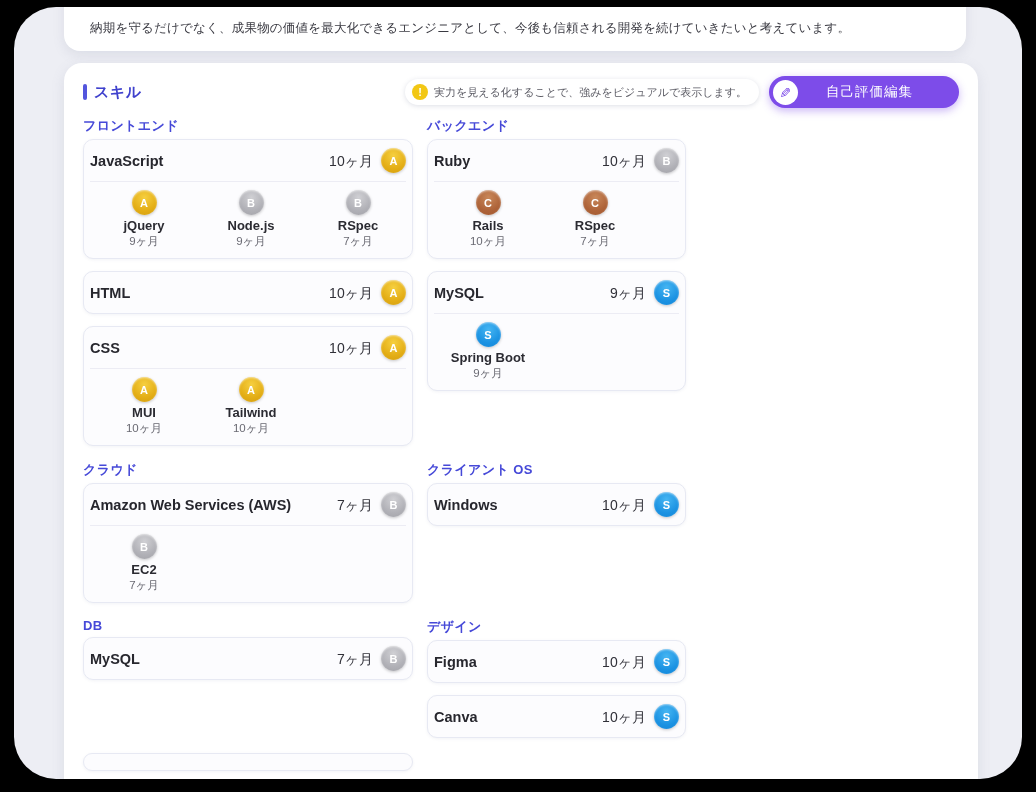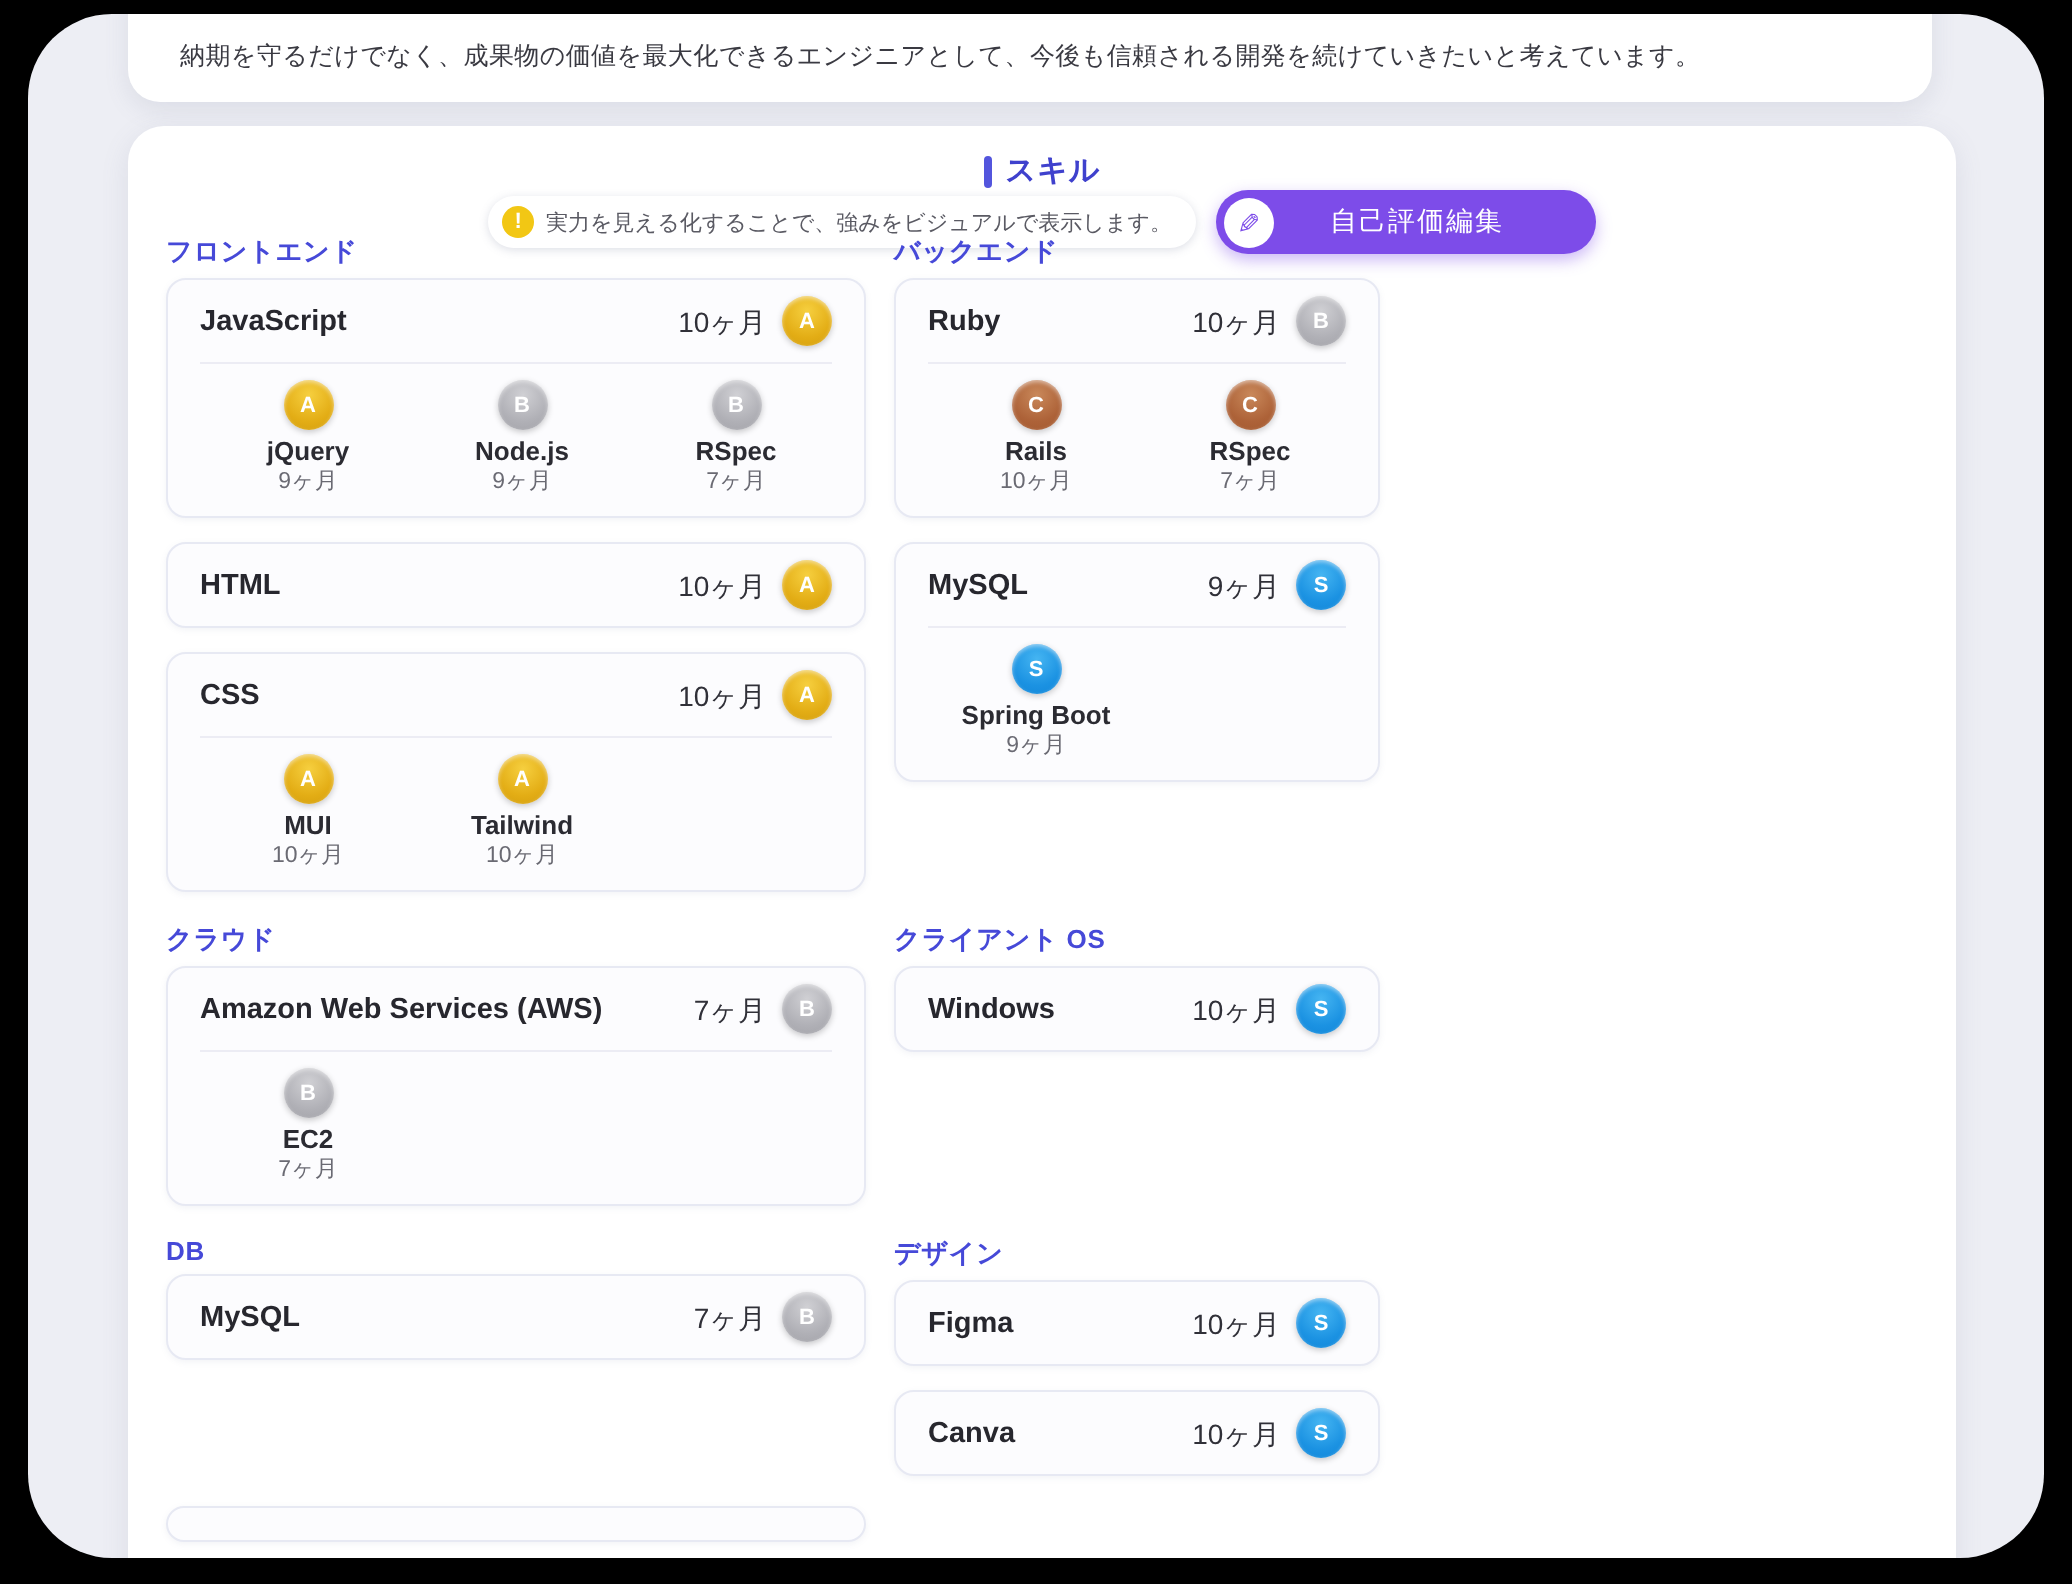--- a/index.html
+++ b/index.html
@@ -21,21 +21,21 @@
     display:flex; align-items:center; padding:22px 26px 0 26px;
   }
   .note-card p { font-size:12.5px; color:#3a3a42; letter-spacing:.2px; }
   
   .main-card {
     position:absolute; left:50px; right:44px; top:56px; bottom:-30px;
     background:#fff; border-radius:18px;
     box-shadow:0 4px 14px rgba(110,120,150,.14);
     padding:13px 19px 20px 19px;
   }
-  .panel-header { display:flex; align-items:center; justify-content:space-between; height:32px;flex-direction:column; }
+  .panel-header { display:flex; align-items:center; justify-content:space-between; height:32px; }
   .panel-title { display:flex; align-items:center; gap:7px; }
   .panel-title .bar { width:4px; height:16px; background:#5355dd; border-radius:2px; }
   .panel-title .txt { font-size:15px; font-weight:bold; color:#3f41cd; letter-spacing:.5px; }
   .header-right { display:flex; align-items:center; gap:10px; }
   .notice-pill {
     background:#fff; border-radius:999px; box-shadow:0 1px 5px rgba(100,110,140,.22);
     display:flex; align-items:center; gap:6px; padding:5px 12px 5px 7px;
   }
   .notice-pill .warn {
     width:16px; height:16px; border-radius:50%; background:#f2c714;
@@ -48,28 +48,28 @@
     box-shadow:0 3px 8px rgba(125,76,233,.4);
   }
   .edit-btn .btn-circle {
     width:25px; height:25px; border-radius:50%; background:#fff; color:#7d4ce9;
     display:flex; align-items:center; justify-content:center; font-size:14px;
     transform:rotate(90deg);
   }
   .edit-btn .btn-label { flex:1; text-align:center; color:#fff; font-size:13.5px; font-weight:normal; letter-spacing:1px; padding-right:14px; }
   
   .grid {
-    margin-top:9px; display:grid; grid-template-columns:1fr 1fr 1fr 1fr;
+    margin-top:9px; display:grid; grid-template-columns:1fr 1fr 1fr;
     column-gap:14px; row-gap:15px; align-items:start;
   }
   .gcol1 { grid-column:1; } .gcol2 { grid-column:2; }
   .section-label { font-size:13px; font-weight:bold; color:#4649d8; margin-bottom:4px; letter-spacing:.4px; }
   .skill-card {
     background:#fcfcfe; border:1px solid #e7e9f3; border-radius:10px;
-    padding:8px 16px; margin-bottom:12px;
+    padding:8px 6px; margin-bottom:12px;
     box-shadow:0 1px 3px rgba(130,140,170,.10);
   }
   .skill-card:last-child { margin-bottom:0; }
   .skill-head { display:flex; align-items:center; justify-content:space-between; line-height:20px; }
   .skill-name { font-size:14.5px; font-weight:bold; color:#27272e; }
   .skill-right { display:flex; align-items:center; gap:8px; }
   .skill-duration { font-size:14px; color:#303038; }
   .badge {
     width:25px; height:25px; border-radius:50%; color:#fff;
     font-size:11px; font-weight:bold; display:flex; align-items:center; justify-content:center;

